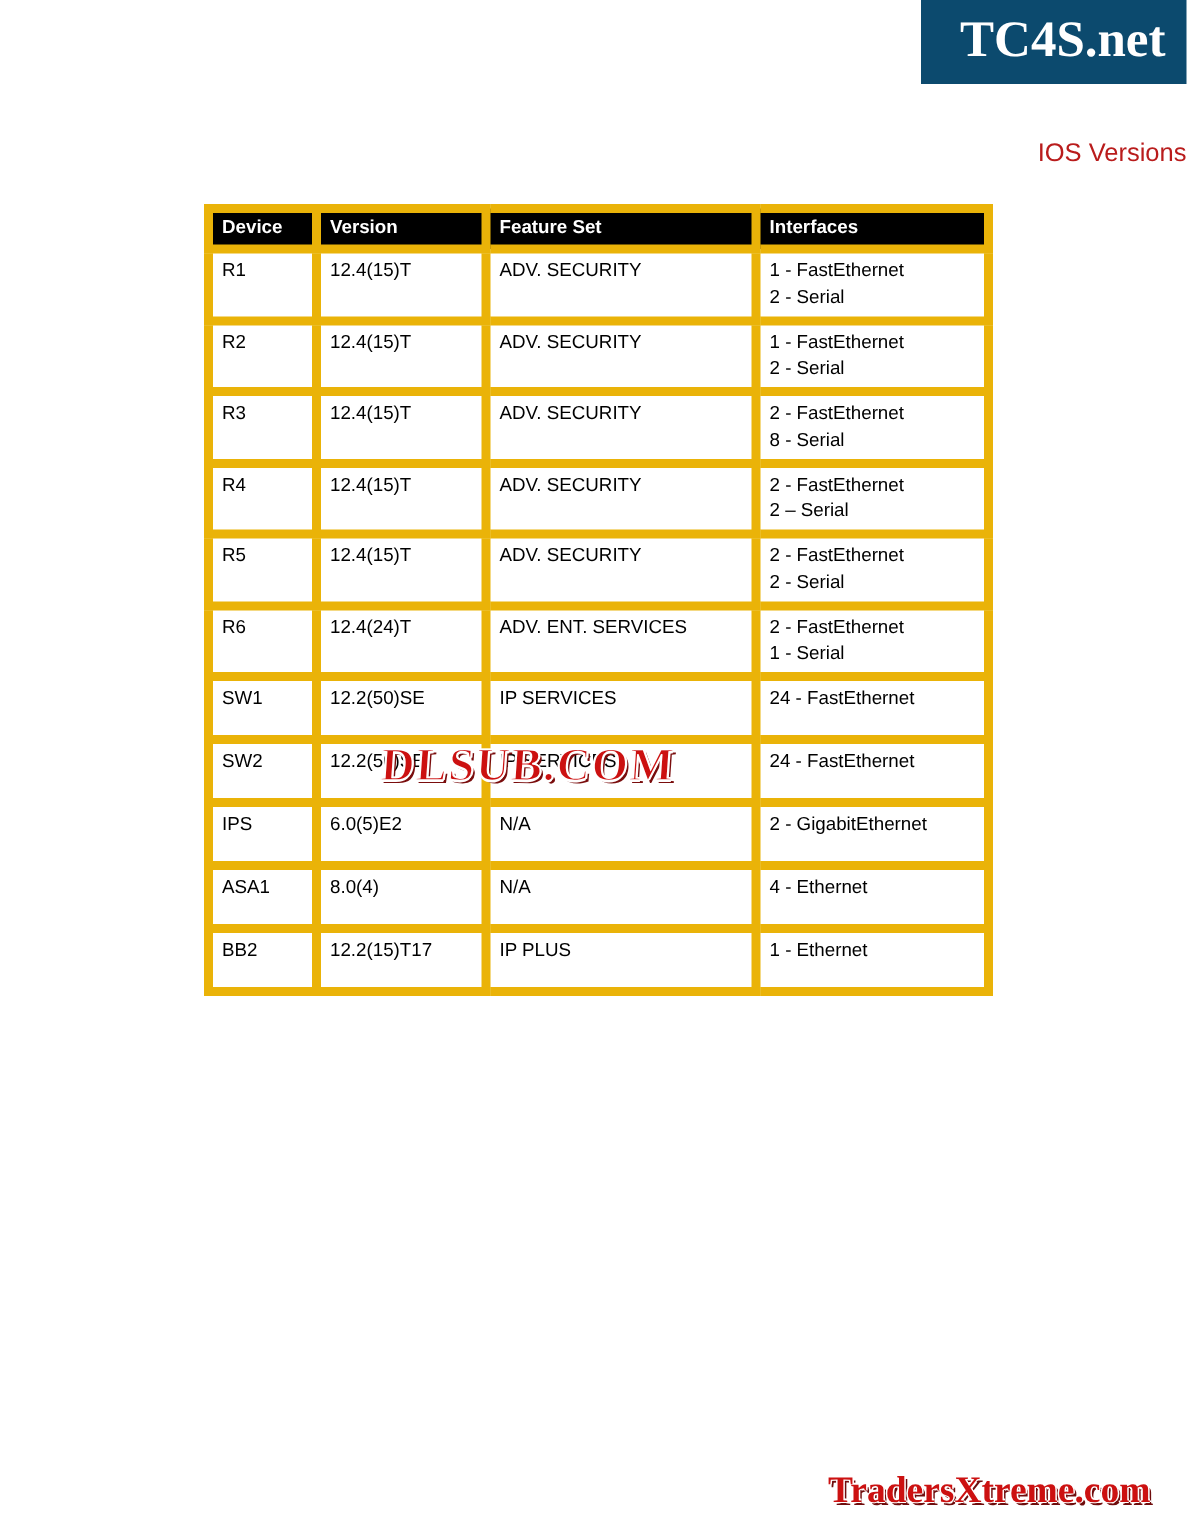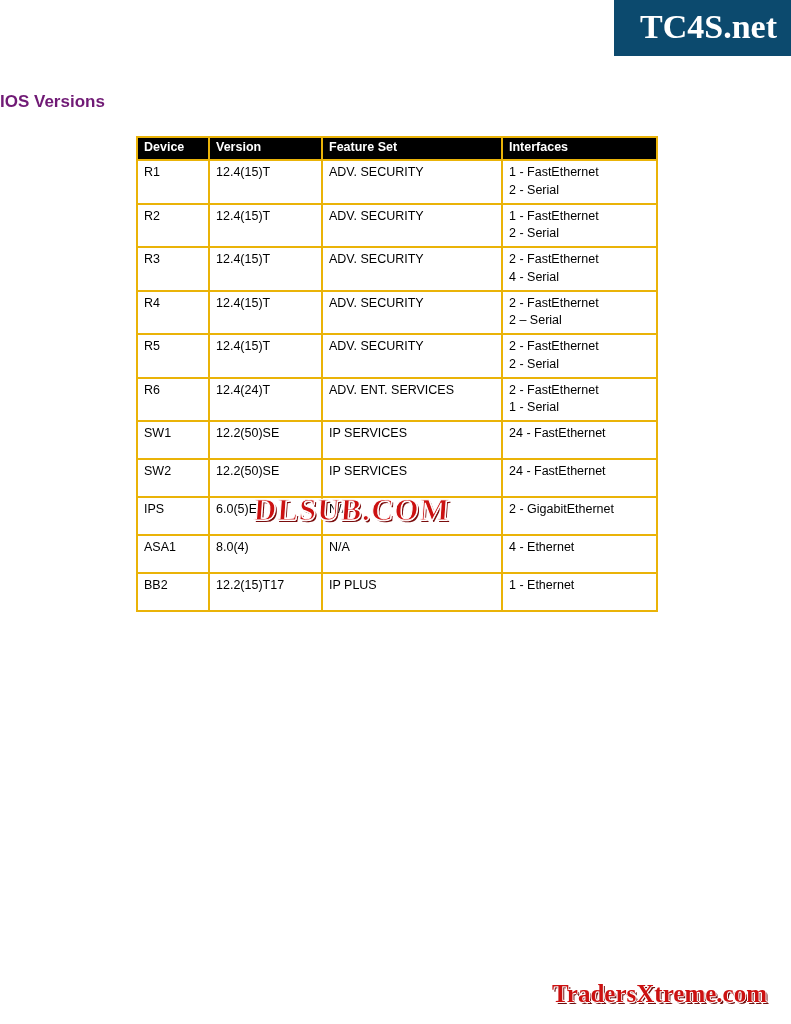--- a/index.html
+++ b/index.html
@@ -29,44 +29,44 @@
     padding: 10px 14px 12px 26px;
     line-height: 1;
   }
 
   
   .page-title {
     position: absolute;
     top: 92px;
     left: 0;
     width: 791px;
-    text-align: left;
+    text-align: right;
     font-family: "Liberation Sans", sans-serif;
     font-size: 17px;
-    font-weight: bold;
-    color: #701a75;
+    font-weight: normal;
+    color: #b91c1c;
   }
 
   
   .table-wrap {
     position: absolute;
     top: 136px;
     left: 136px;
     width: 520px;
   }
   table.ios-table {
     border-collapse: collapse;
     width: 520px;
     table-layout: fixed;
     font-size: 12.5px;
     color: #000000;
   }
   table.ios-table th,
   table.ios-table td {
-    border: 2px solid #eab308;
+    border: 6px solid #eab308;
     vertical-align: top;
     padding: 3px 5px 3px 6px;
     line-height: 1.42;
     font-weight: normal;
     text-align: left;
   }
   table.ios-table thead th {
     background: #000000;
     color: #ffffff;
     font-weight: bold;
@@ -162,21 +162,21 @@
             <span class="cell-line">1 - FastEthernet</span>
             <span class="cell-line">2 - Serial</span>
           </td>
         </tr>
         <tr>
           <td>R3</td>
           <td>12.4(15)T</td>
           <td>ADV. SECURITY</td>
           <td>
             <span class="cell-line">2 - FastEthernet</span>
-            <span class="cell-line">4 - Serial</span>
+            <span class="cell-line">8 - Serial</span>
           </td>
         </tr>
         <tr>
           <td>R4</td>
           <td>12.4(15)T</td>
           <td>ADV. SECURITY</td>
           <td>
             <span class="cell-line">2 - FastEthernet</span>
             <span class="cell-line">2 – Serial</span>
           </td>

